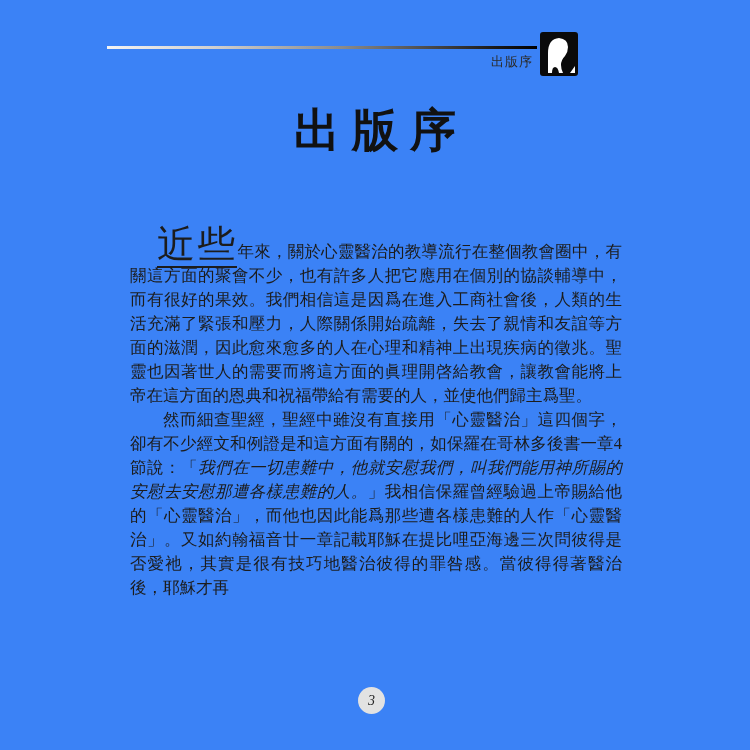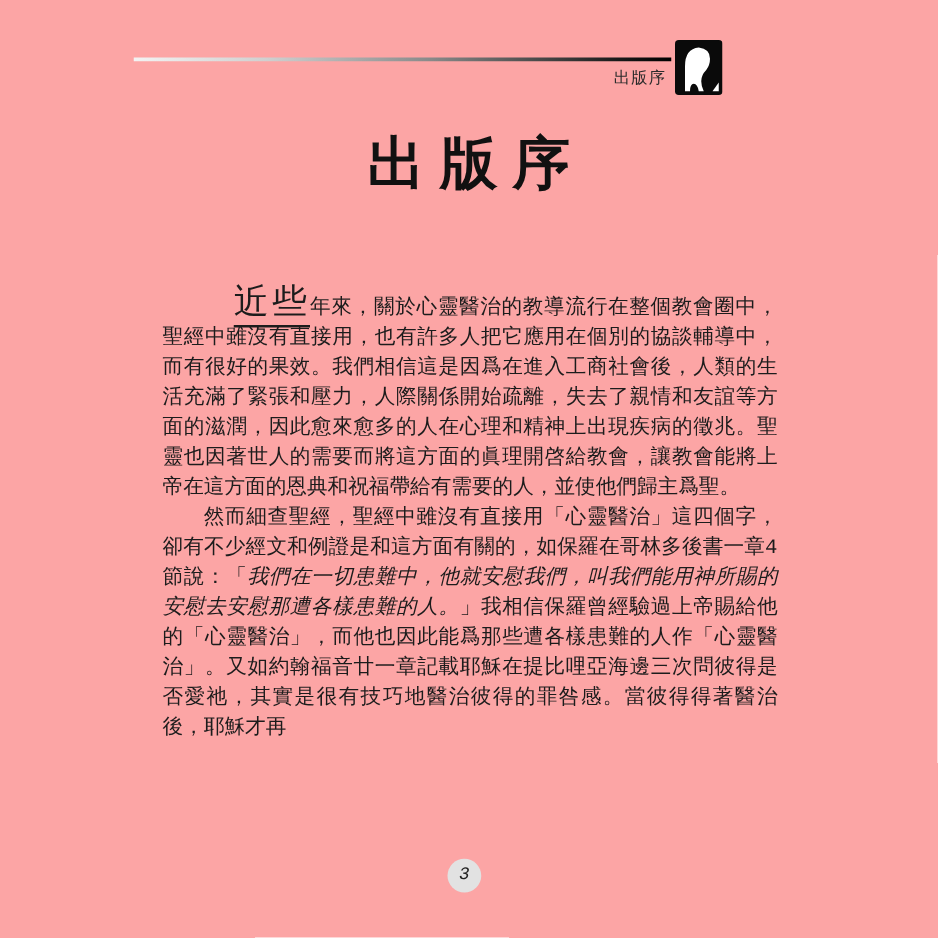--- a/index.html
+++ b/index.html
@@ -1,21 +1,21 @@
 <!DOCTYPE html>
 <html><head>
 <meta charset="utf-8">
 <style>
   html,body { margin:0; padding:0; background:#ffffff; }
   .page {
     position:relative;
     width:750px; height:750px;
-    background:#fca5a5;
+    background:#3b82f6;
     overflow:hidden;
-    font-family:Liberation Mono, monospace;
+    font-family:Liberation Serif, serif;
     color:#1c1c1c;
   }
 
   
   .header-rule {
     position:absolute; left:107px; top:46px;
     width:430px; height:3px;
     background:linear-gradient(to right,#f3f3f3 0%,#cfcfcf 25%,#8a8a8a 55%,#1a1a1a 90%,#000 100%);
   }
   .running-title {
@@ -41,22 +41,22 @@
   
   .body-text {
     position:absolute; left:130px; top:232px; width:492px;
     font-size:16.5px; line-height:24px;
     text-align:justify; text-justify:inter-character;
     color:#1c1c1c;
   }
   .body-text p { margin:0; text-indent:2em; }
   .body-text p.opening { text-indent:0; }
   .lead-in {
-    font-size:28px; line-height:24px;
-    margin-left:57px; letter-spacing:2px;
+    font-size:38px; line-height:24px;
+    margin-left:27px; letter-spacing:2px;
     border-bottom:2px solid #1c1c1c;
     padding-bottom:1px;
   }
   .scripture { font-style:italic; }
 
   
   .page-number {
     position:absolute; left:358px; top:687px;
     width:27px; height:27px; border-radius:50%;
     background:#e2e2e2;
@@ -76,21 +76,21 @@
       <rect x="0" y="0" width="38" height="44" rx="3" fill="#0a0a0a"></rect>
       <path d="M8,41 L8,21 Q8,7 19,6 Q28,7 28,15 Q28,20 25,24 Q21,28 21,33 Q21,37 23,41 L19,41 Q18,35 15,35 Q12,35 12,41 Z" fill="#ffffff"></path>
       <path d="M30,41 L35,34 L35,41 Z" fill="#ffffff"></path>
     </svg>
   </span>
 
   <h1 class="page-title">出版序</h1>
 
   <div class="body-text">
     <p class="opening">
-      <span class="lead-in">近些</span><span>年來，關於心靈醫治的教導流行在整個教會圈中，聖經中雖沒有直接用，也有許多人把它應用在個別的協談輔導中，而有很好的果效。我們相信這是因爲在進入工商社會後，人類的生活充滿了緊張和壓力，人際關係開始疏離，失去了親情和友誼等方面的滋潤，因此愈來愈多的人在心理和精神上出現疾病的徵兆。聖靈也因著世人的需要而將這方面的眞理開啓給教會，讓教會能將上帝在這方面的恩典和祝福帶給有需要的人，並使他們歸主爲聖。</span>
+      <span class="lead-in">近些</span><span>年來，關於心靈醫治的教導流行在整個教會圈中，有關這方面的聚會不少，也有許多人把它應用在個別的協談輔導中，而有很好的果效。我們相信這是因爲在進入工商社會後，人類的生活充滿了緊張和壓力，人際關係開始疏離，失去了親情和友誼等方面的滋潤，因此愈來愈多的人在心理和精神上出現疾病的徵兆。聖靈也因著世人的需要而將這方面的眞理開啓給教會，讓教會能將上帝在這方面的恩典和祝福帶給有需要的人，並使他們歸主爲聖。</span>
     </p>
     <p>
       <span>然而細查聖經，聖經中雖沒有直接用「心靈醫治」這四個字，卻有不少經文和例證是和這方面有關的，如保羅在哥林多後書一章4節說：「</span><span class="scripture">我們在一切患難中，他就安慰我們，叫我們能用神所賜的安慰去安慰那遭各樣患難的人。</span><span>」我相信保羅曾經驗過上帝賜給他的「心靈醫治」，而他也因此能爲那些遭各樣患難的人作「心靈醫治」。又如約翰福音廿一章記載耶穌在提比哩亞海邊三次問彼得是否愛祂，其實是很有技巧地醫治彼得的罪咎感。當彼得得著醫治後，耶穌才再</span>
     </p>
   </div>
 
   <div class="page-number">
     <span>3</span>
   </div>
 

